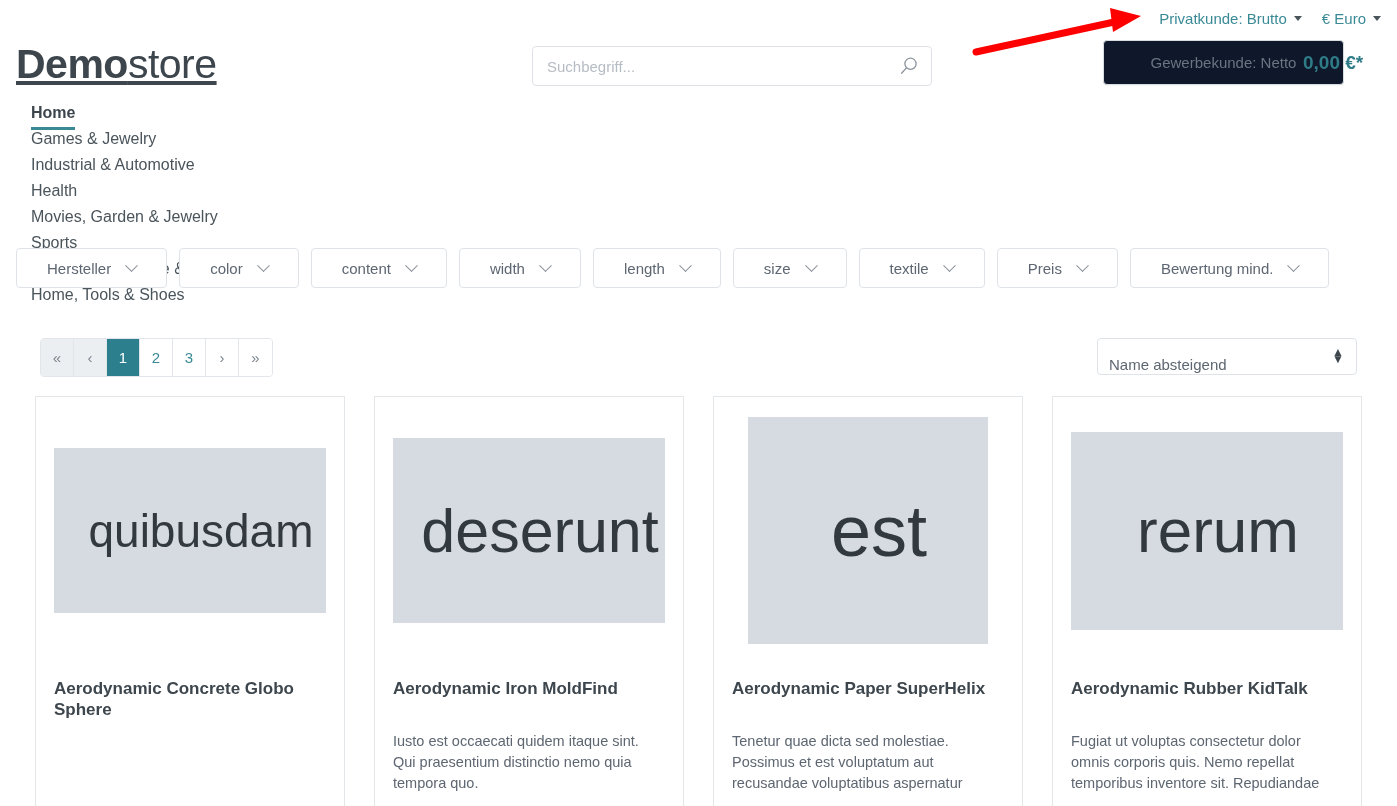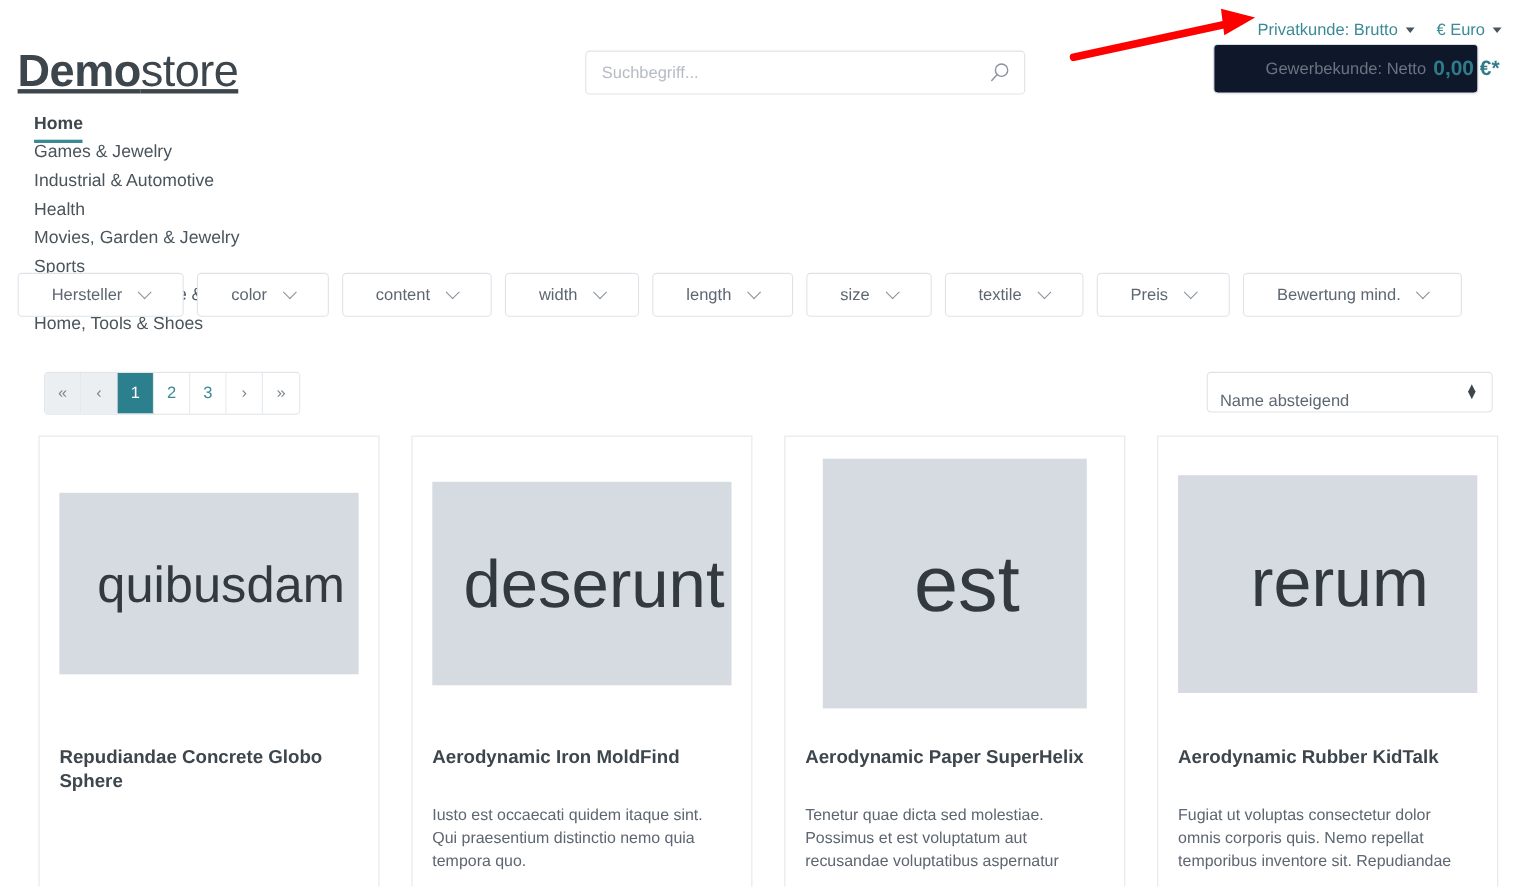--- a/index.html
+++ b/index.html
@@ -10,22 +10,22 @@
     overflow: hidden;
     background: #ffffff;
     font-family: "Liberation Sans", sans-serif;
     color: #4a545b;
   }
   .page { position: relative; width: 1397px; height: 806px; overflow: hidden; }
 
   
   .topbar {
     position: absolute; top: 0; left: 0; right: 0; height: 36px;
-    display: flex; align-items: flex-end; justify-content: flex-end;
-    padding-right: 32px;
+    display: flex; align-items: center; justify-content: flex-end;
+    padding-right: 16px;
   }
   .top-link {
     font-size: 15px; color: #3a8a96; cursor: pointer;
     display: flex; align-items: center; white-space: nowrap;
   }
   .top-link .caret {
     display: inline-block; margin-left: 7px;
     border-left: 4.5px solid transparent; border-right: 4.5px solid transparent;
     border-top: 5px solid #4a545b;
   }
@@ -277,21 +277,21 @@
   <div class="sort-wrap">
     <select class="sort-select" id="sortsel"><option>Name absteigend</option></select>
     <span class="sort-caret">▲<br>▼</span>
   </div>
 
   <div class="grid" id="grid">
       <div class="card">
         <div class="card-img">
           <div class="ph" style="width: 276px; height: 165px; font-size: 46px;">quibusdam</div>
         </div>
-        <div class="card-title">Repudiandae Concrete Globo Sphere</div>
+        <div class="card-title">Aerodynamic Concrete Globo Sphere</div>
       </div>
       <div class="card">
         <div class="card-img">
           <div class="ph" style="width: 276px; height: 185px; font-size: 61px;">deserunt</div>
         </div>
         <div class="card-title">Aerodynamic Iron MoldFind</div>
         <div class="card-desc">Iusto est occaecati quidem itaque sint. Qui praesentium distinctio nemo quia tempora quo.</div>
       </div>
       <div class="card">
         <div class="card-img">

